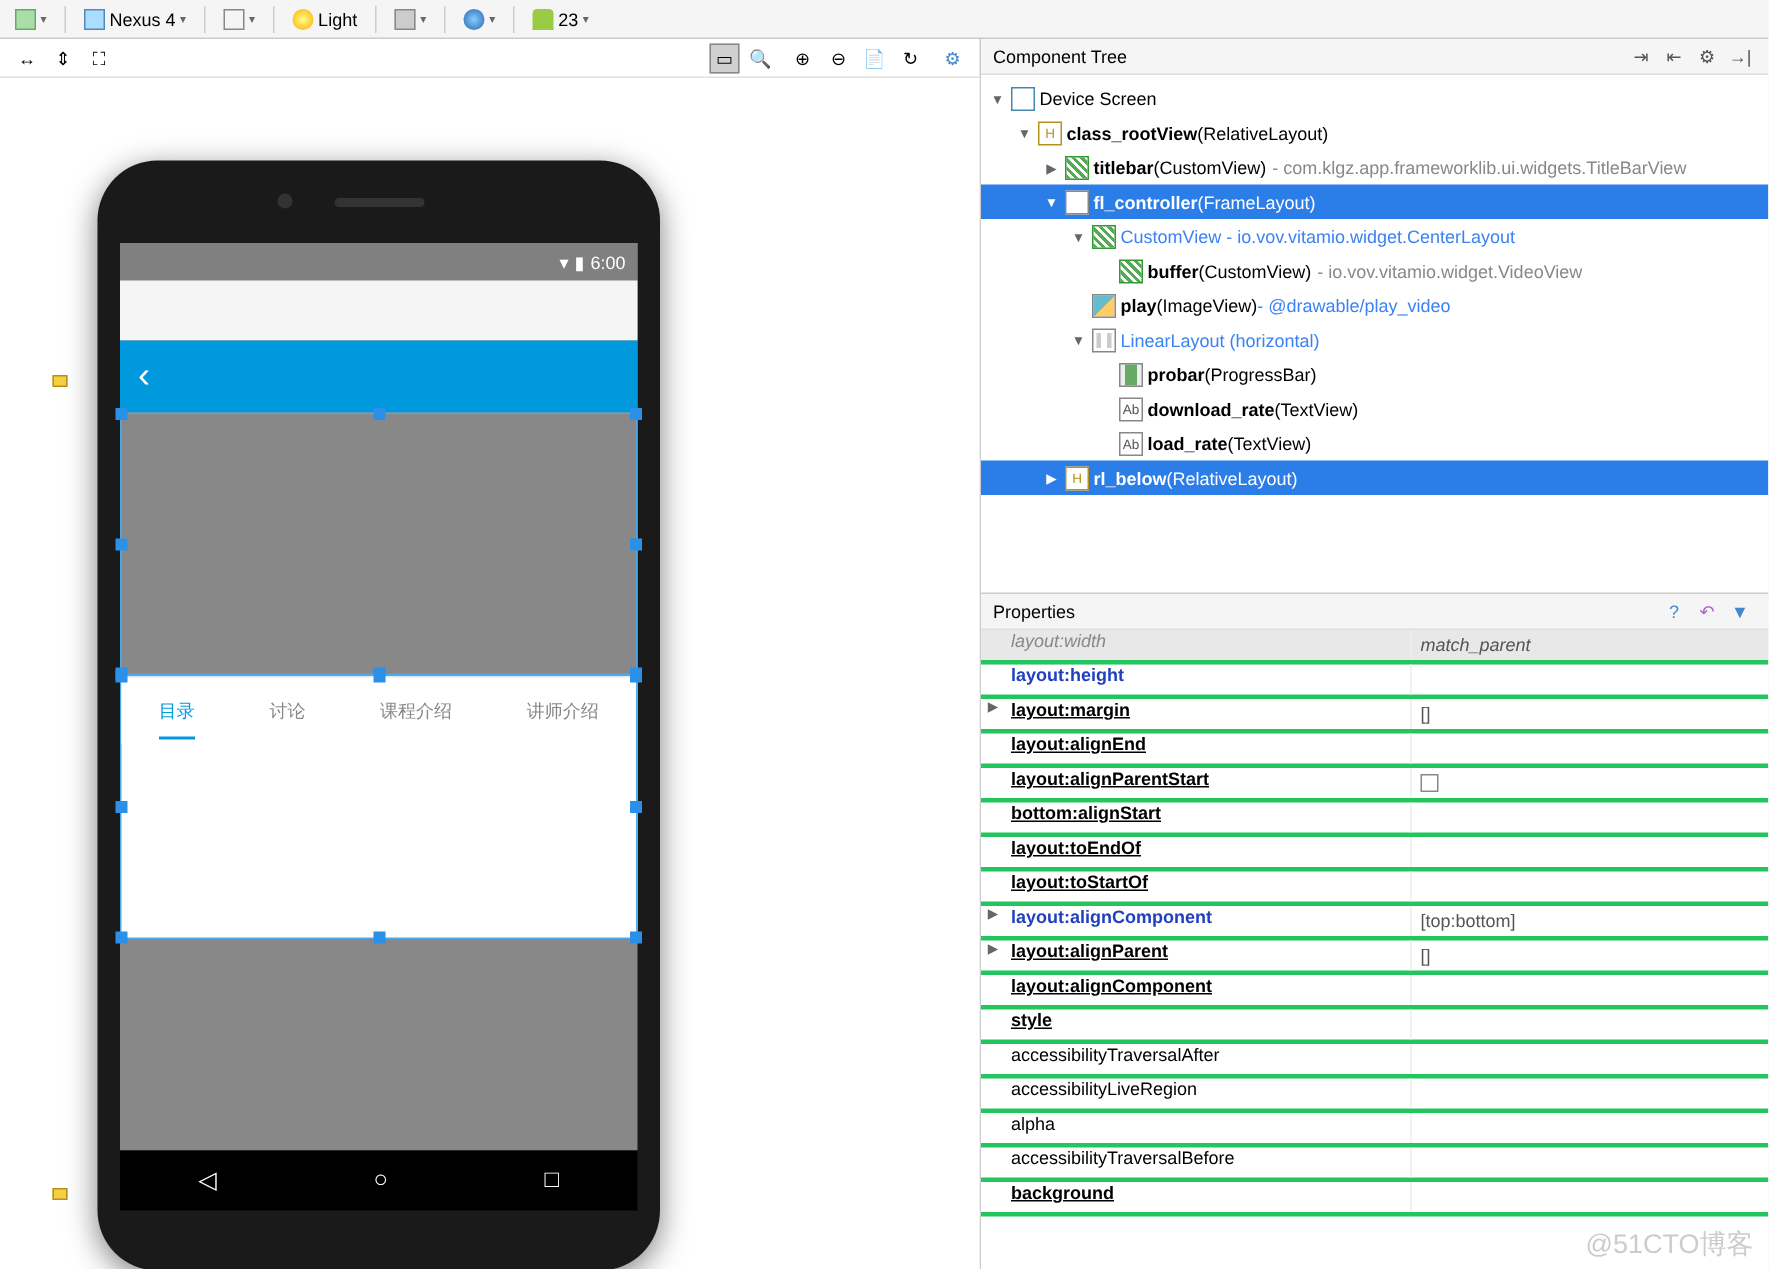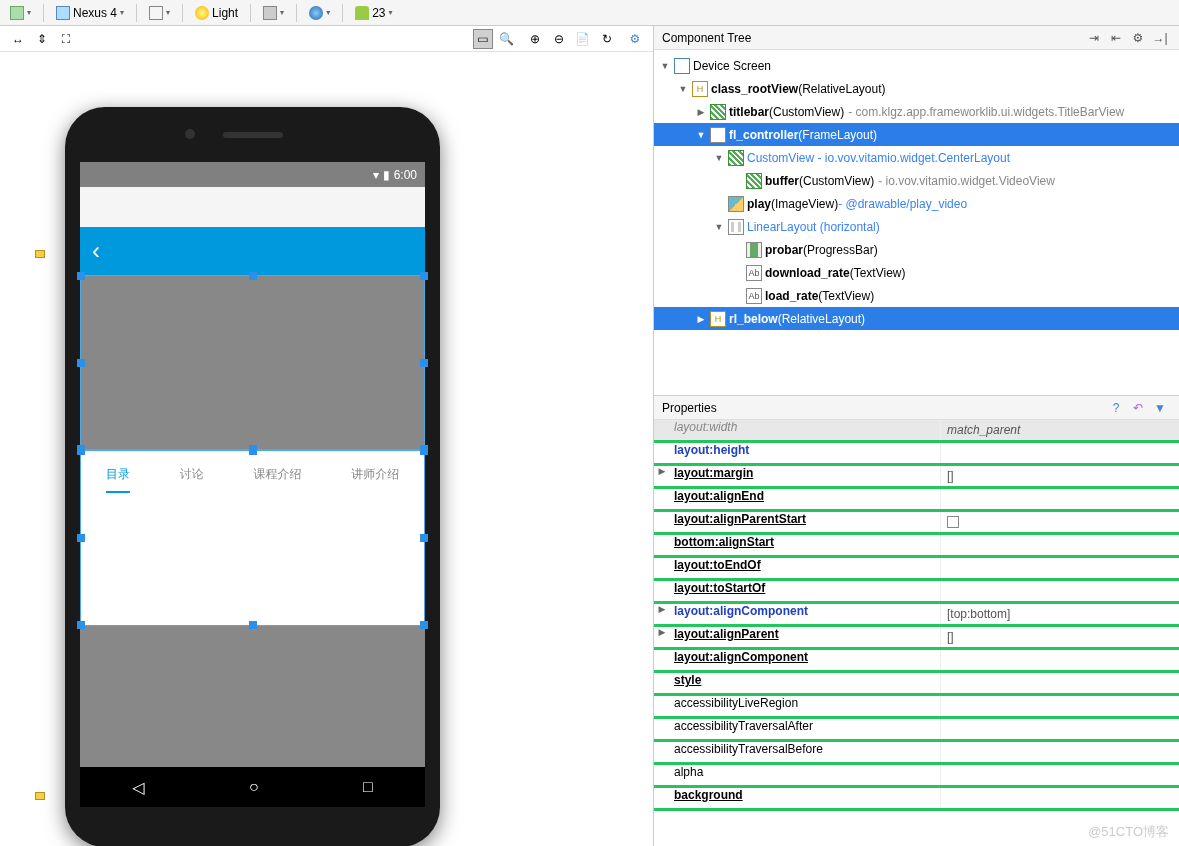--- a/index.html
+++ b/index.html
@@ -73,21 +73,21 @@
 .icon-frame { background: #fff; border: 1px solid #888; }
 .icon-ab { background: #fff; border: 1px solid #888; font-size: 7px; color: #555; }
 .icon-ll { background: #fff; border: 1px solid #888; position: relative; }
 .icon-ll::before, .icon-ll::after { content: ""; position: absolute; top: 2px; bottom: 2px; width: 3px; background: #ccc; }
 .icon-ll::before { left: 2px; } .icon-ll::after { right: 2px; }
 .icon-img { background: linear-gradient(135deg, #6bc 50%, #fc6 50%); border: 1px solid #888; }
 .icon-prog { background: #eee; border: 1px solid #888; }
 .icon-prog::before { content: ""; display: block; width: 60%; height: 100%; background: #6a6; }
 .icon-dev { background: #fff; border: 1px solid #48a; }
 
-.watermark { position: absolute; right: 10px; bottom: 5px; color: #ccc; font-size: 13px; }
+.watermark { position: absolute; right: 10px; bottom: 5px; color: #ccc; font-size: 18px; }
 </style>
 </head>
 <body>
 
 <div class="toolbar">
   <div class="tb-btn">
       <span class="tb-icon" style="background:#ada;border:1px solid #6a6"></span>
       <span class="dd">▾</span>
     </div>
   <div class="sep"></div>
@@ -354,36 +354,36 @@
             <span class="pname boldp">layout:alignComponent</span>
             <span class="pval"></span>
           </div>
           <div class="prop-row">
             <span class="exp"></span>
             <span class="pname boldp">style</span>
             <span class="pval"></span>
           </div>
           <div class="prop-row">
             <span class="exp"></span>
+            <span class="pname ">accessibilityTraversalAfter</span>
+            <span class="pval"></span>
+          </div>
+          <div class="prop-row">
+            <span class="exp"></span>
             <span class="pname ">accessibilityLiveRegion</span>
             <span class="pval"></span>
           </div>
           <div class="prop-row">
             <span class="exp"></span>
-            <span class="pname ">accessibilityTraversalAfter</span>
+            <span class="pname ">alpha</span>
             <span class="pval"></span>
           </div>
           <div class="prop-row">
             <span class="exp"></span>
             <span class="pname ">accessibilityTraversalBefore</span>
-            <span class="pval"></span>
-          </div>
-          <div class="prop-row">
-            <span class="exp"></span>
-            <span class="pname ">alpha</span>
             <span class="pval"></span>
           </div>
           <div class="prop-row">
             <span class="exp"></span>
             <span class="pname boldp">background</span>
             <span class="pval"></span>
           </div>
         </div>
     </div>
   </div>

